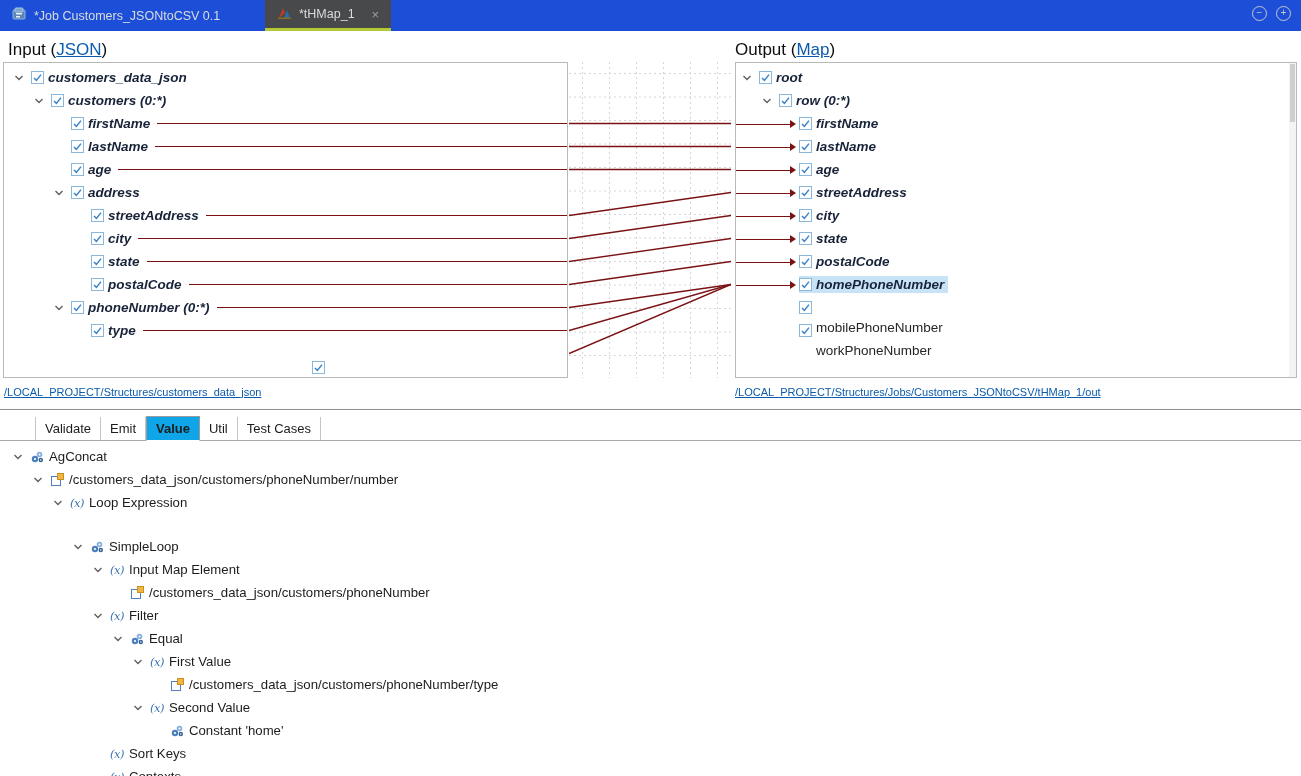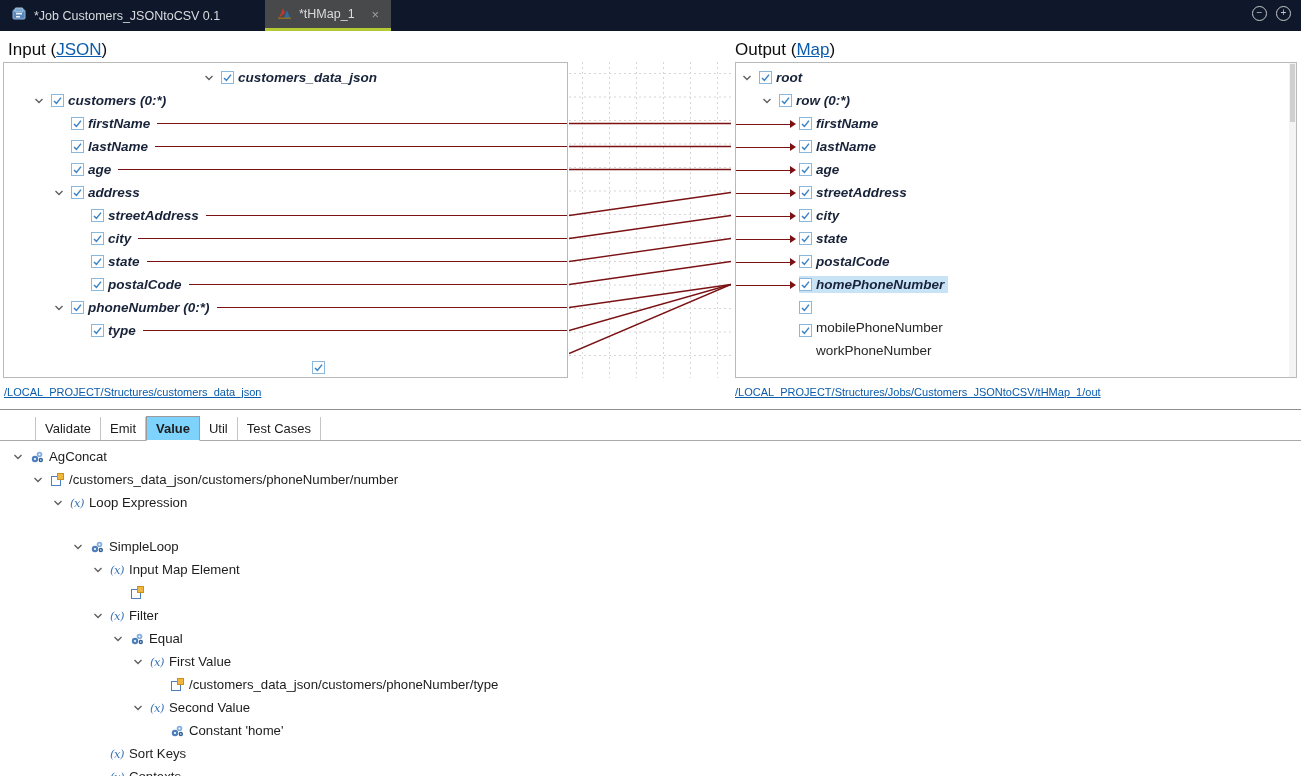--- a/index.html
+++ b/index.html
@@ -1,20 +1,20 @@
 <!DOCTYPE html>
 <html><head>
 <meta charset="utf-8">
 <style>
   html,body{margin:0;padding:0;background:#fff;}
   .app{position:relative;width:1301px;height:776px;background:#ffffff;overflow:hidden;
        font-family:"Liberation Sans",sans-serif;-webkit-font-smoothing:antialiased;}
 
   
-  .tabbar{position:absolute;top:0;left:0;right:0;height:31px;background:#0f172a;}
+  .tabbar{position:absolute;top:0;left:0;right:0;height:31px;background:#1d4ed8;}
   .etab{position:absolute;top:0;height:31px;display:flex;align-items:center;gap:7px;
         padding:0 12px;color:#d9dcde;font-size:12.5px;box-sizing:border-box;cursor:default;}
   .etab.t1{left:0;}
   .etab.t2{left:265px;background:#47494b;border-bottom:3px solid #b5c934;}
   .etab .close{color:#9aa0a6;margin-left:10px;font-size:13px;line-height:1;}
   .winbtns{position:absolute;right:10px;top:6px;display:flex;gap:9px;}
   .wbtn{width:13px;height:13px;border:1px solid #c6c9ca;border-radius:50%;color:#c6c9ca;
         font-size:10px;line-height:12px;text-align:center;}
 
   
@@ -45,21 +45,21 @@
   .vscroll{position:absolute;right:0;top:0;width:7px;height:100%;background:#f4f4f4;}
   .vscroll .thumb{position:absolute;left:1px;top:1px;width:5px;height:58px;background:#cfcfcf;}
 
   
   .hdiv{position:absolute;top:409px;left:0;width:1301px;border-top:1px solid #8f8f8f;}
   .btabs{position:absolute;top:414px;left:0;right:0;height:27px;display:flex;align-items:flex-end;
          border-bottom:1px solid #a9a9a9;padding-left:3px;box-sizing:border-box;}
   .btab{font-size:13px;color:#1c1c1c;padding:4px 9px;border-right:1px solid #c4c4c4;cursor:default;}
   .btab:first-child{border-left:1px solid #c4c4c4;margin-left:32px;}
   .btab.active{font-weight:bold;border:1px solid #9b9b9b;border-bottom:1px solid #fff;
-               margin-bottom:-1px;background:#7dd3fc;}
+               margin-bottom:-1px;background:#0ea5e9;}
 
   
   #expr-tree{position:absolute;top:445px;left:0;right:0;}
   .x-row{height:23px;display:flex;align-items:center;font-size:13.2px;color:#1c1c1c;white-space:nowrap;}
   .x-row .nicon{width:19px;flex:0 0 19px;}
   .fx{font-family:"DejaVu Serif",serif;font-style:italic;color:#3a74b3;font-size:11.5px;letter-spacing:-0.5px;}
 </style>
 </head>
 <body>
 
@@ -96,21 +96,21 @@
 
   <div class="pane-header" style="left:8px">
     <span>Input (</span><a class="lnk">JSON</a><span>)</span>
   </div>
   <div class="pane-header" style="left:735px">
     <span>Output (</span><a class="lnk">Map</a><span>)</span>
   </div>
 
   <div class="tree-box" id="input-box">
     <div id="input-tree">
-        <div class="t-row" style="padding-left: 10px; justify-content: center;">
+        <div class="t-row" style="padding-left: 10px;">
           <span class="chev">
             <svg width="10" height="10" viewBox="0 0 10 10">
               <polyline points="1.5,3 5,6.5 8.5,3" fill="none" stroke="#606060" stroke-width="1.4"></polyline>
             </svg>
           </span>
           <span class="nicon">
             <svg width="13" height="13" viewBox="0 0 13 13">
               <rect x="0.5" y="0.5" width="12" height="12" fill="#ffffff" stroke="#8ab8dd"></rect>
               <path d="M3 7 L5.4 9.4 L10 3.6" fill="none" stroke="#3d85c8" stroke-width="1.5"></path>
             </svg>
@@ -558,20 +558,21 @@
         <span>Input Map Element</span>
       </div>
       <div class="x-row" style="padding-left: 113px;">
         <span class="chev"></span>
         <span class="nicon">
           <svg width="14" height="14" viewBox="0 0 14 14">
             <rect x="1.5" y="3.5" width="9" height="9" fill="#fff" stroke="#4d7fbe"></rect>
             <rect x="7.5" y="0.5" width="6" height="6" fill="#f0b63f" stroke="#c98f1f"></rect>
           </svg>
         </span>
+        <span>/customers_data_json/customers/phoneNumber</span>
       </div>
       <div class="x-row" style="padding-left: 93px;">
         <span class="chev">
           <svg width="10" height="10" viewBox="0 0 10 10">
             <polyline points="1.5,3 5,6.5 8.5,3" fill="none" stroke="#606060" stroke-width="1.4"></polyline>
           </svg>
         </span>
         <span class="nicon">
           <span class="fx">(x)</span>
         </span>

